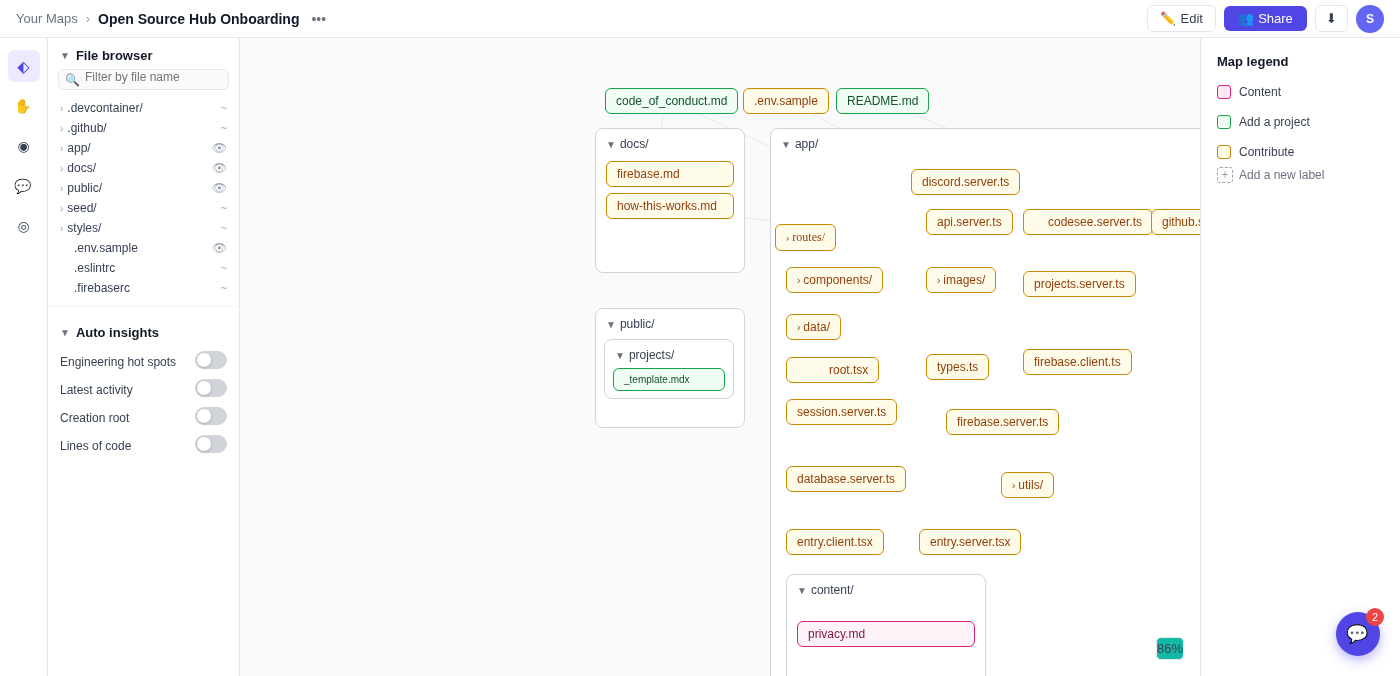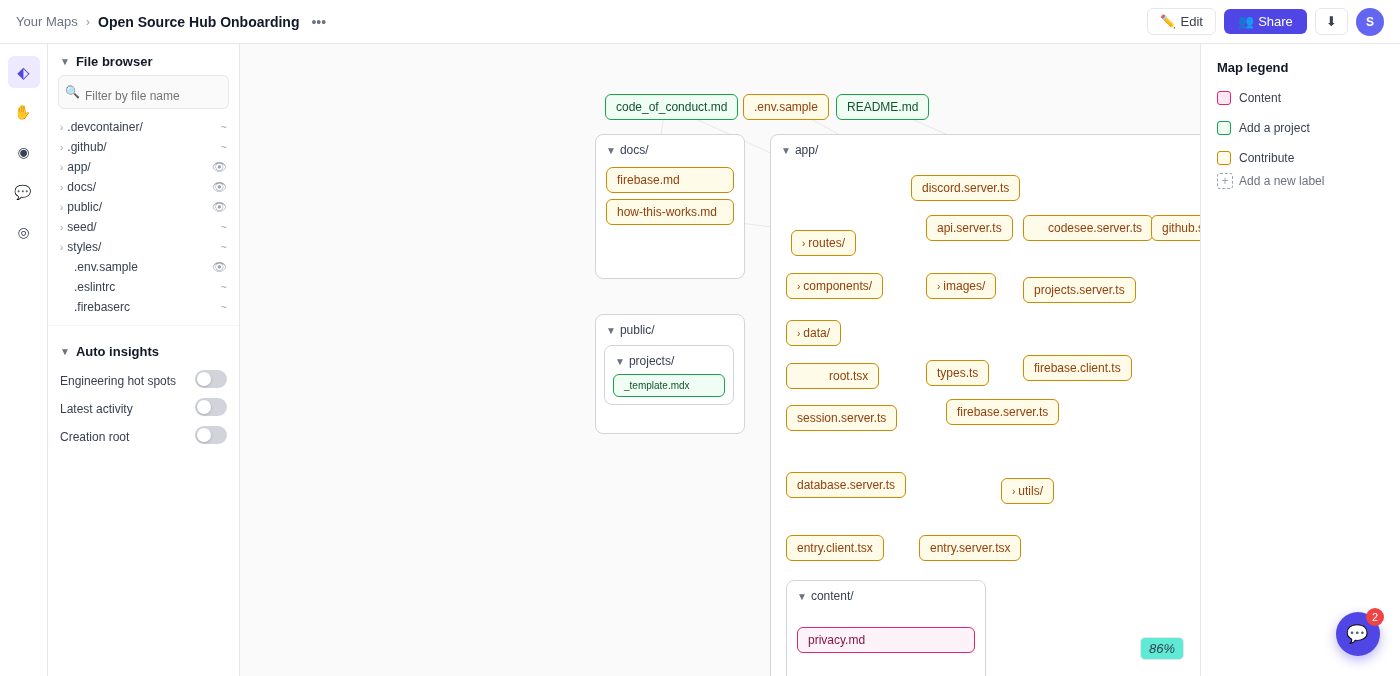--- a/index.html
+++ b/index.html
@@ -1,36 +1,36 @@
 <!DOCTYPE html>
 <html><head>
   <meta charset="utf-8">
   <style>
     * { box-sizing: border-box; margin: 0; padding: 0; }
     body { font-family: -apple-system, BlinkMacSystemFont, 'Segoe UI', sans-serif; font-size: 13px; background: #f5f5f5; display: flex; flex-direction: column; height: 676px; overflow: hidden; }
 
     
-    .topbar { display: flex; align-items: center; padding: 6px 16px; height: 44px; background: #fff; border-bottom: 1px solid #e5e7eb; gap: 8px; }
+    .topbar { display: flex; align-items: center; padding: 6px 16px; height: 38px; background: #fff; border-bottom: 1px solid #e5e7eb; gap: 8px; }
     .avatar { width: 28px; height: 28px; background: #6366f1; border-radius: 50%; color: #fff; display: flex; align-items: center; justify-content: center; font-size: 12px; font-weight: 600; }
 
     
     .main { display: flex; flex: 1; overflow: hidden; }
 
     
     .toolbar { width: 48px; background: #fff; border-right: 1px solid #e5e7eb; display: flex; flex-direction: column; align-items: center; padding: 12px 0; gap: 8px; }
     .tool-btn { width: 32px; height: 32px; display: flex; align-items: center; justify-content: center; border-radius: 6px; cursor: pointer; color: #374151; font-size: 16px; }
     .tool-btn.active { background: #ede9fe; color: #4f46e5; }
 
     
     .left-panel { width: 192px; background: #fff; border-right: 1px solid #e5e7eb; display: flex; flex-direction: column; overflow-y: auto; }
     .panel-section { padding: 0; }
     .section-header { display: flex; align-items: center; gap: 6px; padding: 10px 12px 6px; font-weight: 600; font-size: 13px; color: #111827; cursor: pointer; }
     .section-header .chevron { font-size: 10px; color: #6b7280; }
     .search-box { margin: 0 10px 8px; position: relative; }
-    .search-box input { width: 100%; padding: 13px 8px 5px 26px; border: 1px solid #e5e7eb; border-radius: 6px; font-size: 12px; color: #737373; outline: none; background: #fafafa; }
+    .search-box input { width: 100%; padding: 0 8px 5px 26px; border: 1px solid #e5e7eb; border-radius: 6px; font-size: 12px; color: #737373; outline: none; background: #fafafa; }
     .search-icon-inside { position: absolute; left: 7px; top: 50%; transform: translateY(-50%); color: #9ca3af; font-size: 12px; }
     .file-list { padding: 0 4px; }
     .file-item { display: flex; align-items: center; padding: 3px 8px; border-radius: 4px; cursor: pointer; font-size: 12px; color: #374151; }
     .file-item .fi-name { flex: 1; }
     .file-item .fi-icon { font-size: 10px; color: #9ca3af; margin-right: 4px; }
     .file-item .fi-badge { font-size: 11px; color: #9ca3af; margin-left: auto; }
     .file-item .fi-eye { color: #9ca3af; font-size: 12px; margin-left: auto; }
     .divider { height: 1px; background: #f3f4f6; margin: 8px 0; }
 
     
@@ -57,21 +57,21 @@
 
     
     .right-panel { width: 200px; background: #fff; border-left: 1px solid #e5e7eb; padding: 16px; }
     .legend-title { font-weight: 600; font-size: 13px; color: #111827; margin-bottom: 12px; }
     .legend-item { display: flex; align-items: center; gap: 8px; margin-bottom: 8px; font-size: 12px; color: #374151; margin-top: 16px; }
     .legend-dot { width: 14px; height: 14px; border-radius: 3px; border: 1.5px solid; flex-shrink: 0; }
     .legend-add { display: flex; align-items: center; gap: 6px; font-size: 12px; color: #6b7280; cursor: pointer; margin-top: 4px; }
     .legend-plus { width: 16px; height: 16px; border: 1.5px dashed #9ca3af; border-radius: 3px; display: flex; align-items: center; justify-content: center; font-size: 12px; color: #9ca3af; }
 
     
-    .zoom-badge { position: absolute; bottom: 16px; right: 16px; font-size: 13px; color: #374151; background: #5eead4; border: 1px solid #e5e7eb; padding: 3px 8px; border-radius: 5px; font-style: italic; }
+    .zoom-badge { position: absolute; bottom: 16px; right: 16px; font-size: 13px; color: #374151; background: #14b8a6; border: 1px solid #e5e7eb; padding: 3px 0; border-radius: 5px; }
 
     
     .chat-btn { position: fixed; bottom: 20px; right: 20px; width: 44px; height: 44px; background: #4f46e5; border-radius: 50%; display: flex; align-items: center; justify-content: center; cursor: pointer; box-shadow: 0 4px 12px rgba(79,70,229,0.4); }
     .chat-badge { position: absolute; top: -4px; right: -4px; background: #ef4444; color: #fff; border-radius: 50%; width: 18px; height: 18px; font-size: 11px; display: flex; align-items: center; justify-content: center; }
   </style>
 </head>
 <body>
 
 <div class="topbar">
   <span style="color:#6b7280;cursor:pointer;">Your Maps</span>
@@ -179,20 +179,26 @@
             </div>
         </div>
         <div class="toggle-row">
           <span>Latest activity</span>
           <div class="toggle">
               <div class="toggle-knob"></div>
             </div>
         </div>
         <div class="toggle-row">
           <span>Creation root</span>
+          <div class="toggle">
+              <div class="toggle-knob"></div>
+            </div>
+        </div>
+        <div class="toggle-row">
+          <span>Lines of code</span>
           <div class="toggle">
               <div class="toggle-knob"></div>
             </div>
         </div>
       </div>
     </div>
   </div>
 
   <div class="canvas">
 
@@ -224,21 +230,21 @@
     </svg>
 
     <div class="node node-green" style="left:365px;top:50px;">code_of_conduct.md</div>
     <div class="node node-yellow" style="left:503px;top:50px;">.env.sample</div>
     <div class="node node-green" style="left:596px;top:50px;">README.md</div>
 
     <div class="folder-box" style="left:355px;top:90px;width:150px;height:145px;">
       <div class="folder-label">
         <span class="chevron">▼</span> docs/
       </div>
-      <div class="node node-yellow" style="position:relative;margin:6px 10px 6px;left:0;top:0;border-radius:7px;">firebase.md</div>
+      <div class="node node-yellow" style="position:relative;margin:6px 10px 6px;left:0;top:0;">firebase.md</div>
       <div class="node node-yellow" style="position:relative;margin:6px 10px;left:0;top:0;">how-this-works.md</div>
     </div>
 
     <div class="folder-box" style="left:355px;top:270px;width:150px;height:120px;">
       <div class="folder-label">
         <span class="chevron">▼</span> public/
       </div>
       <div class="folder-box" style="position:relative;margin:4px 8px;left:0;top:0;width:130px;height:60px;">
         <div class="folder-label">
           <span class="chevron">▼</span> projects/
@@ -246,41 +252,41 @@
         <div class="node node-green" style="position:relative;margin:2px 8px;left:0;top:0;font-size:10px;">_template.mdx</div>
       </div>
     </div>
 
     <div class="folder-box" style="left:530px;top:90px;width:505px;height:575px;">
       <div class="folder-label">
         <span class="chevron">▼</span> app/
       </div>
 
       <div class="node node-yellow" style="position:absolute;left:140px;top:40px;">discord.server.ts</div>
-      <div class="node node-yellow" style="position:absolute;left:20px;top:95px;">
+      <div class="node node-yellow" style="position:absolute;left:4px;top:95px;font-family:Liberation Serif, serif;">
         <span style="font-size:10px;margin-right:3px;">›</span>routes/
       </div>
       <div class="node node-yellow" style="position:absolute;left:155px;top:80px;">api.server.ts</div>
       <div class="node node-yellow" style="position:absolute;left:252px;top:80px;padding-left:24px;">codesee.server.ts</div>
       <div class="node node-yellow" style="position:absolute;left:380px;top:80px;">github.server.ts</div>
       <div class="node node-yellow" style="position:absolute;left:15px;top:138px;">
         <span style="font-size:10px;margin-right:3px;">›</span>components/
       </div>
       <div class="node node-yellow" style="position:absolute;left:155px;top:138px;">
         <span style="font-size:10px;margin-right:3px;">›</span>images/
       </div>
       <div class="node node-yellow" style="position:absolute;left:252px;top:142px;">projects.server.ts</div>
       <div class="node node-yellow" style="position:absolute;left:15px;top:185px;">
         <span style="font-size:10px;margin-right:3px;">›</span>data/
       </div>
       <div class="node node-yellow" style="position:absolute;left:15px;top:228px;padding-left:42px;">root.tsx</div>
       <div class="node node-yellow" style="position:absolute;left:155px;top:225px;">types.ts</div>
       <div class="node node-yellow" style="position:absolute;left:252px;top:220px;">firebase.client.ts</div>
       <div class="node node-yellow" style="position:absolute;left:15px;top:270px;">session.server.ts</div>
-      <div class="node node-yellow" style="position:absolute;left:175px;top:264px;">firebase.server.ts</div>
+      <div class="node node-yellow" style="position:absolute;left:175px;top:280px;">firebase.server.ts</div>
       <div class="node node-yellow" style="position:absolute;left:15px;top:337px;">database.server.ts</div>
       <div class="node node-yellow" style="position:absolute;left:230px;top:343px;">
         <span style="font-size:10px;margin-right:3px;">›</span>utils/
       </div>
       <div class="node node-yellow" style="position:absolute;left:15px;top:400px;">entry.client.tsx</div>
       <div class="node node-yellow" style="position:absolute;left:148px;top:400px;">entry.server.tsx</div>
 
       <div class="folder-box" style="position:absolute;left:15px;top:445px;width:200px;height:115px;">
         <div class="folder-label">
           <span class="chevron">▼</span> content/

